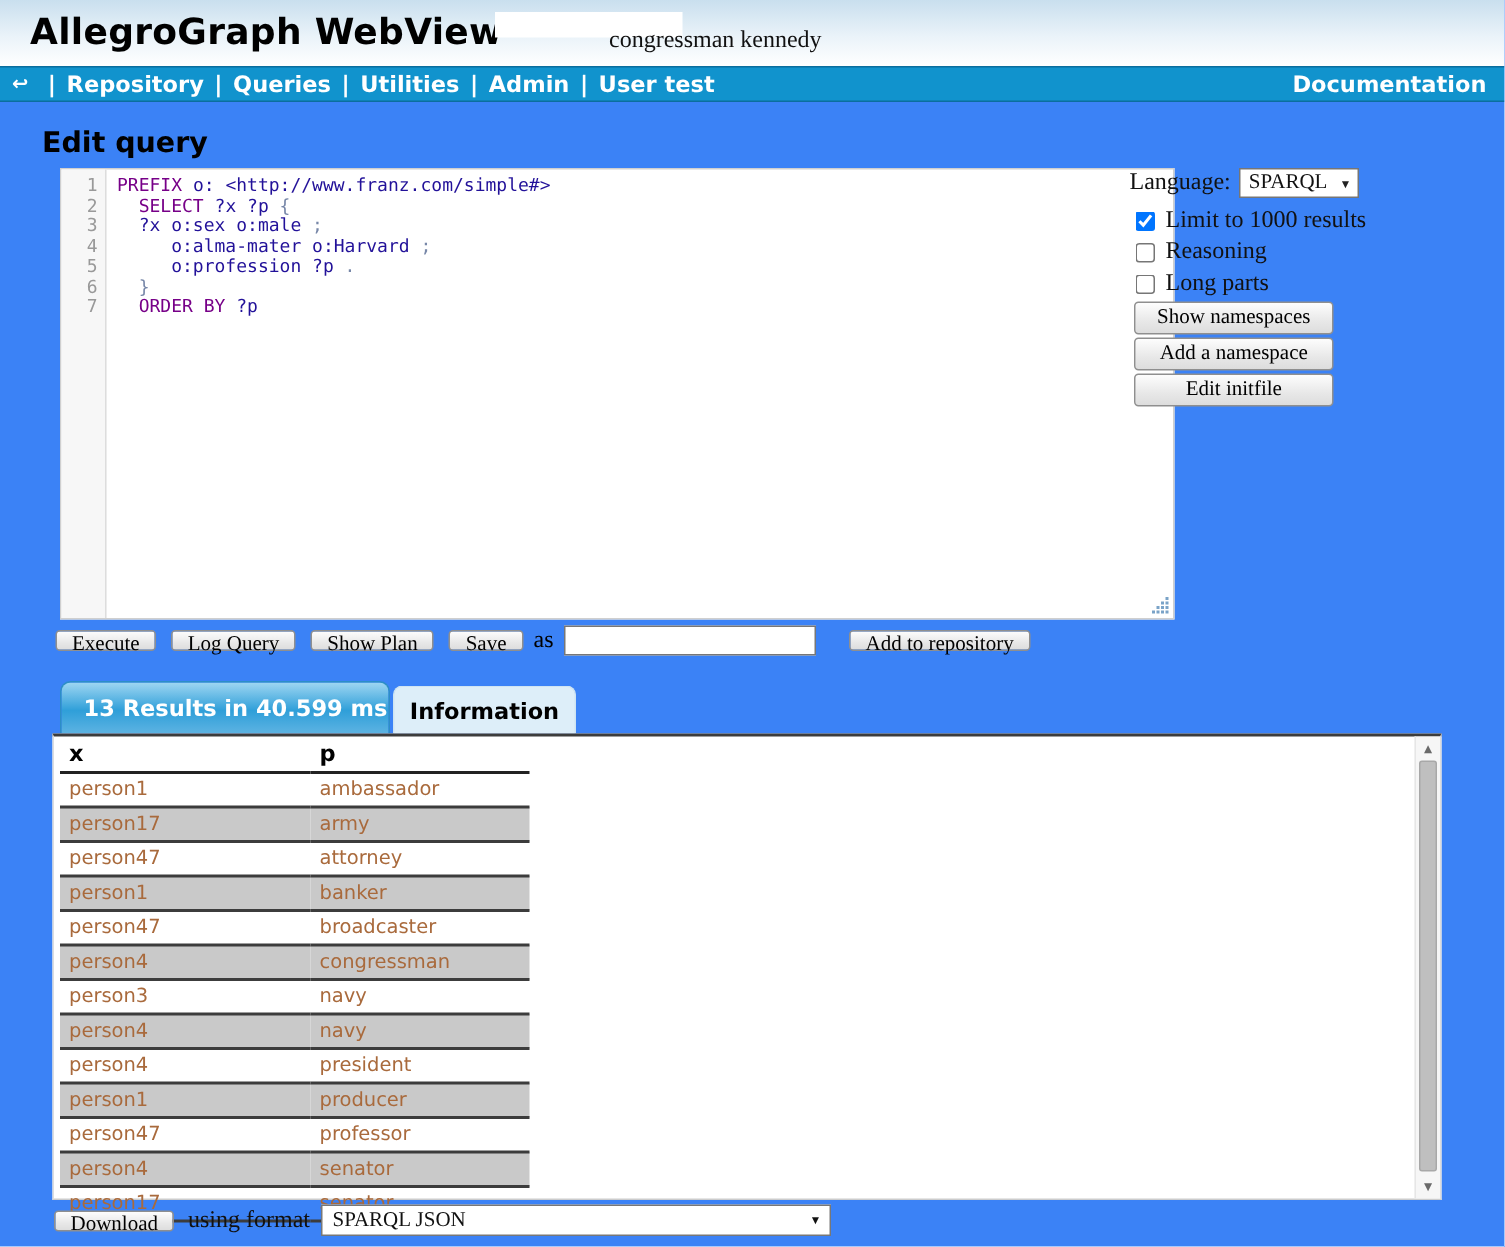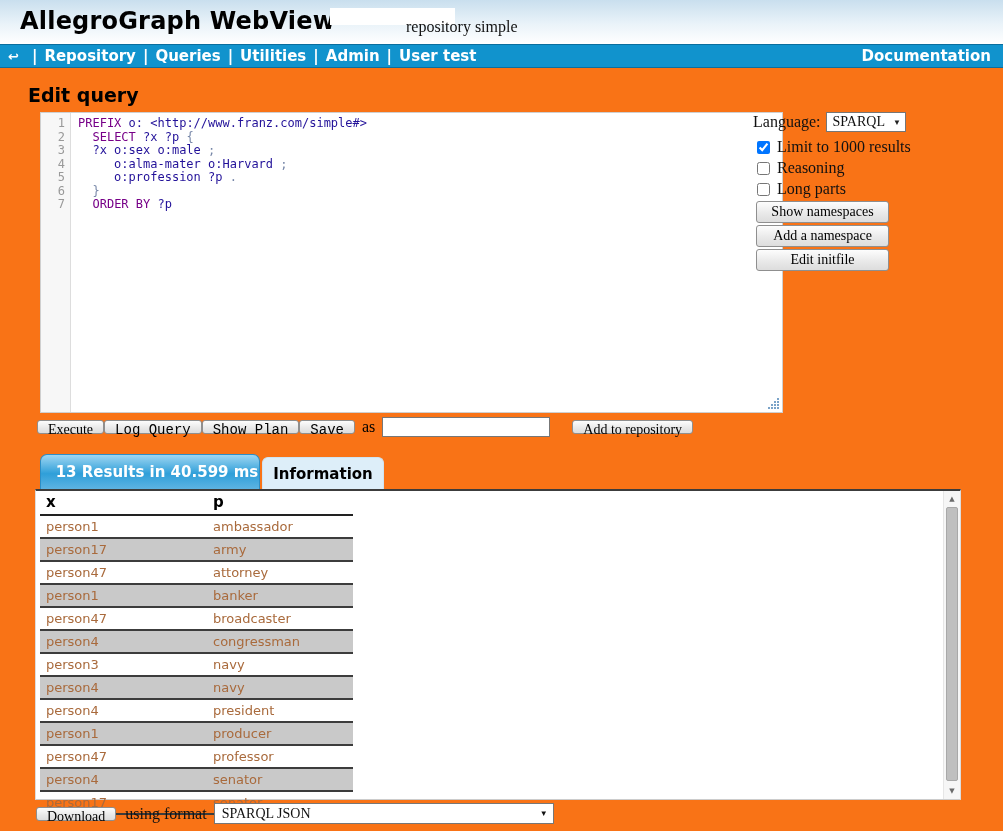--- a/index.html
+++ b/index.html
@@ -1,17 +1,17 @@
 <!DOCTYPE html>
 <html><head>
 <meta charset="utf-8">
 <style>
   * { margin:0; padding:0; box-sizing:border-box; }
   html,body { background:#fff; }
-  .page { position:relative; width:1003px; height:831px; background:#f97316; overflow:hidden;
+  .page { position:relative; width:1003px; height:831px; background:#3b82f6; overflow:hidden;
           font-family:"DejaVu Sans", sans-serif; }
 
   
   .masthead { position:relative; height:44px;
     background:linear-gradient(#c9dfee 0%, #eaf3f9 55%, #ffffff 100%); }
   .app-title { position:absolute; left:20px; top:7px; font-size:24px; font-weight:bold;
     color:#000; letter-spacing:0.2px; }
   .blank-patch { position:absolute; left:330px; top:8px; width:125px; height:17px; background:#fff; }
   .repo-label { position:absolute; left:406px; top:18px; font-family:"Liberation Serif", serif;
     font-size:16px; color:#111; }
@@ -52,21 +52,21 @@
     border-radius:3px; font-family:"Liberation Serif", serif; font-size:14px; cursor:pointer; }
   .permalink { display:flex; align-items:center; margin:4px 0 0 2px; color:#263253; cursor:pointer; }
   .permalink svg { margin-right:3px; }
 
   
   .actions { position:absolute; left:37px; top:417px; display:flex; align-items:center;
     font-family:"Liberation Serif", serif; font-size:16px; }
   .act-btn { height:14px; padding:1px 10px; background:linear-gradient(#fdfdfd,#e8e8e8 60%,#ddd);
     border:1px solid #8f8f8f; border-radius:3px; font-family:"Liberation Serif", serif;
     font-size:14px; cursor:pointer; }
-  .act-btn + .act-btn { margin-left:0;font-family:Liberation Mono, monospace; }
+  .act-btn + .act-btn { margin-left:10px; }
   .save-btn { margin-left:23px; }
   .as-label { margin:0 7px; }
   .save-input { width:168px; height:20px; border:1px solid #777; font-size:13px; padding:0 4px; }
   .add-repo { margin-left:22px; }
 
   
   .tabs { position:absolute; left:40px; top:454px; display:flex; align-items:flex-end; gap:2px; }
   .tab { text-align:center; font-weight:bold; font-size:15px; cursor:pointer; }
   .tab-active { width:220px; height:35px; line-height:35px; color:#fff;
     background:linear-gradient(#9ed6f2,#2f9fd9 55%,#5db3e2);
@@ -105,21 +105,21 @@
   .fmt-select .arrow { font-size:8px; color:#111; }
 </style>
 </head>
 <body>
 
 <div class="page">
 
   <header class="masthead">
     <div class="app-title">AllegroGraph WebView</div>
     <div class="blank-patch"></div>
-    <div class="repo-label">repository simple</div>
+    <div class="repo-label">congressman kennedy</div>
   </header>
 
   <nav class="navbar">
     <span class="back">↩</span>
     <span id="nav-items"><span class="nav-sep">|</span><span class="nav-item">Repository</span><span class="nav-sep">|</span><span class="nav-item">Queries</span><span class="nav-sep">|</span><span class="nav-item">Utilities</span><span class="nav-sep">|</span><span class="nav-item">Admin</span><span class="nav-sep">|</span><span class="nav-item">User test</span></span>
     <span class="doc-link">Documentation</span>
   </nav>
 
   <h2 class="page-title">Edit query</h2>
 

